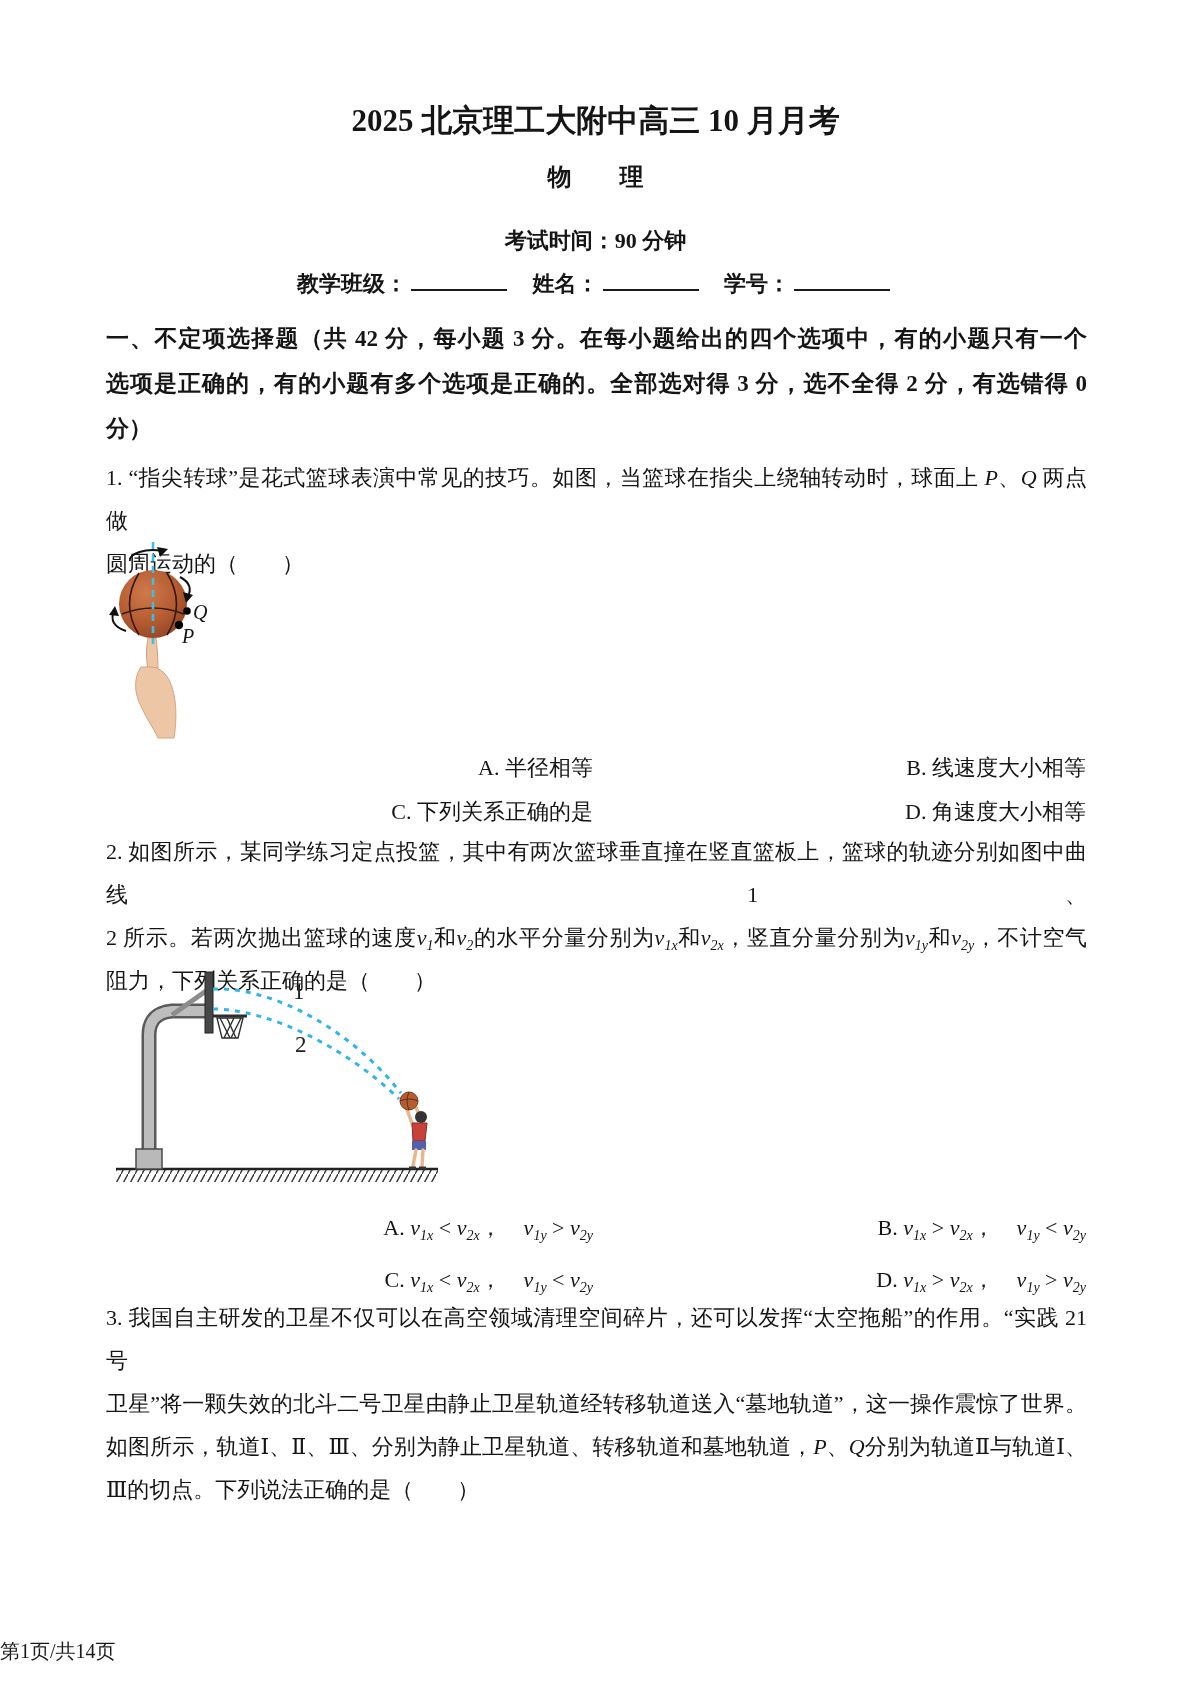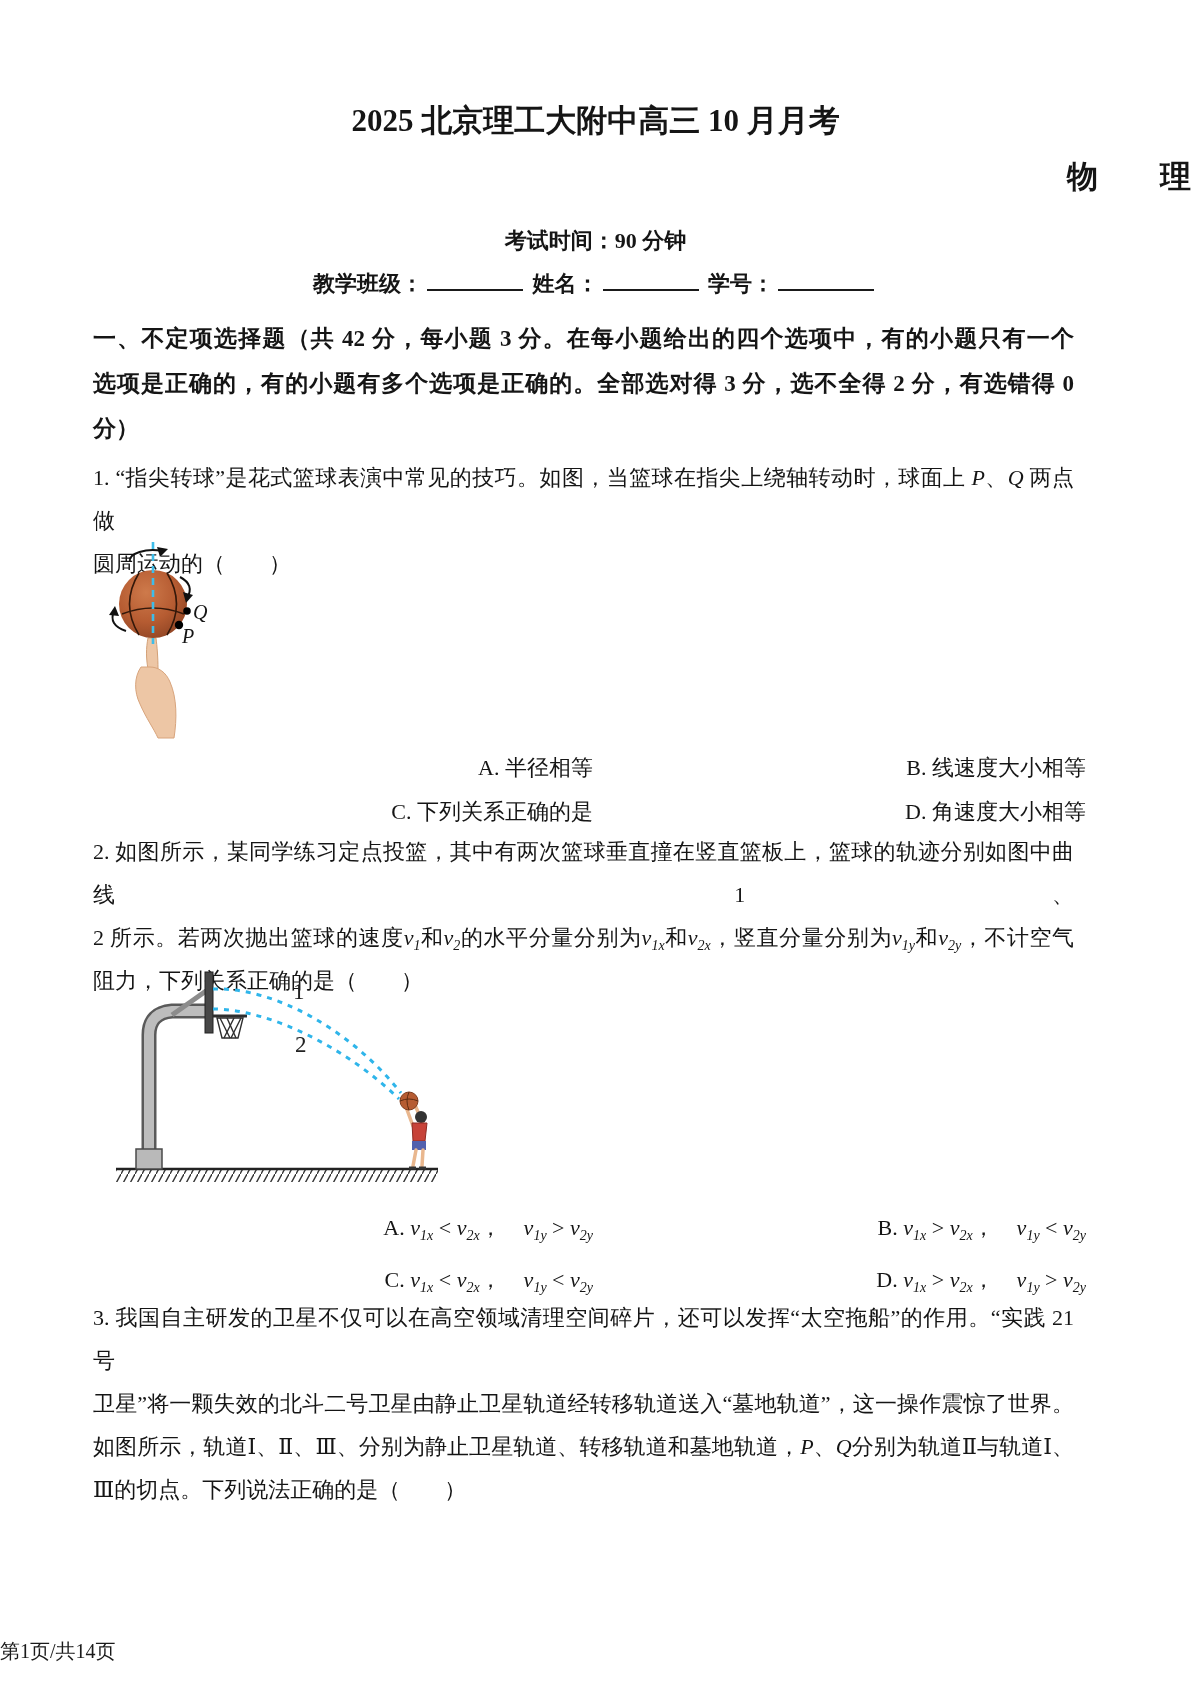--- a/index.html
+++ b/index.html
@@ -1,27 +1,27 @@
 <!DOCTYPE html>
 <html><head>
 <meta charset="utf-8">
 <style>
   html,body{margin:0;padding:0;background:#888;}
   .page{
     position:relative;width:1191px;height:1684px;margin:0 auto;background:#ffffff;
     font-family:"Liberation Serif","DejaVu Serif",serif;color:#151515;overflow:hidden;
   }
-  .abs{position:absolute;left:93px;width:981px;}
+  .abs{position:absolute;left:106px;width:981px;}
   .centered{left:0;width:1191px;text-align:center;}
   .title{top:88px;font-size:31px;font-weight:700;line-height:42px;margin-top:12px;}
-  .subject{top:156px;font-size:31px;font-weight:700;line-height:42px;text-align:right;}
+  .subject{top:156px;font-size:24px;font-weight:700;line-height:42px;}
   .examtime{top:224px;font-size:22px;font-weight:700;line-height:34px;}
   .fields{top:264px;font-size:22px;font-weight:700;line-height:40px;}
   .blank{display:inline-block;width:96px;height:24px;border-bottom:2.4px solid #1a1a1a;margin:0 4px;vertical-align:baseline;}
-  .gap{}
+  .gap{margin-left:16px;}
   .ln{line-height:45px;font-size:23px;white-space:normal;}
   .body .ln{font-size:22px;line-height:43px;}
   .bold{font-weight:700;}
   .jl{text-align:justify;text-align-last:justify;}
   .optgrid{position:absolute;left:105px;width:981px;display:grid;grid-template-columns:488px 1fr;font-size:22px;line-height:32px;text-align:right;}
   .optgrid .opt{padding-left:5px;}
   .var{font-style:italic;font-family:"Liberation Serif","DejaVu Serif",serif;}
   sub.sv{font-style:italic;font-size:14px;line-height:0;}
   .figlbl{font-family:"Liberation Serif","DejaVu Serif",serif;font-style:italic;font-size:20px;fill:#151515;}
   .curvelbl{font-family:"Liberation Serif","DejaVu Serif",serif;font-size:23px;fill:#222;}

